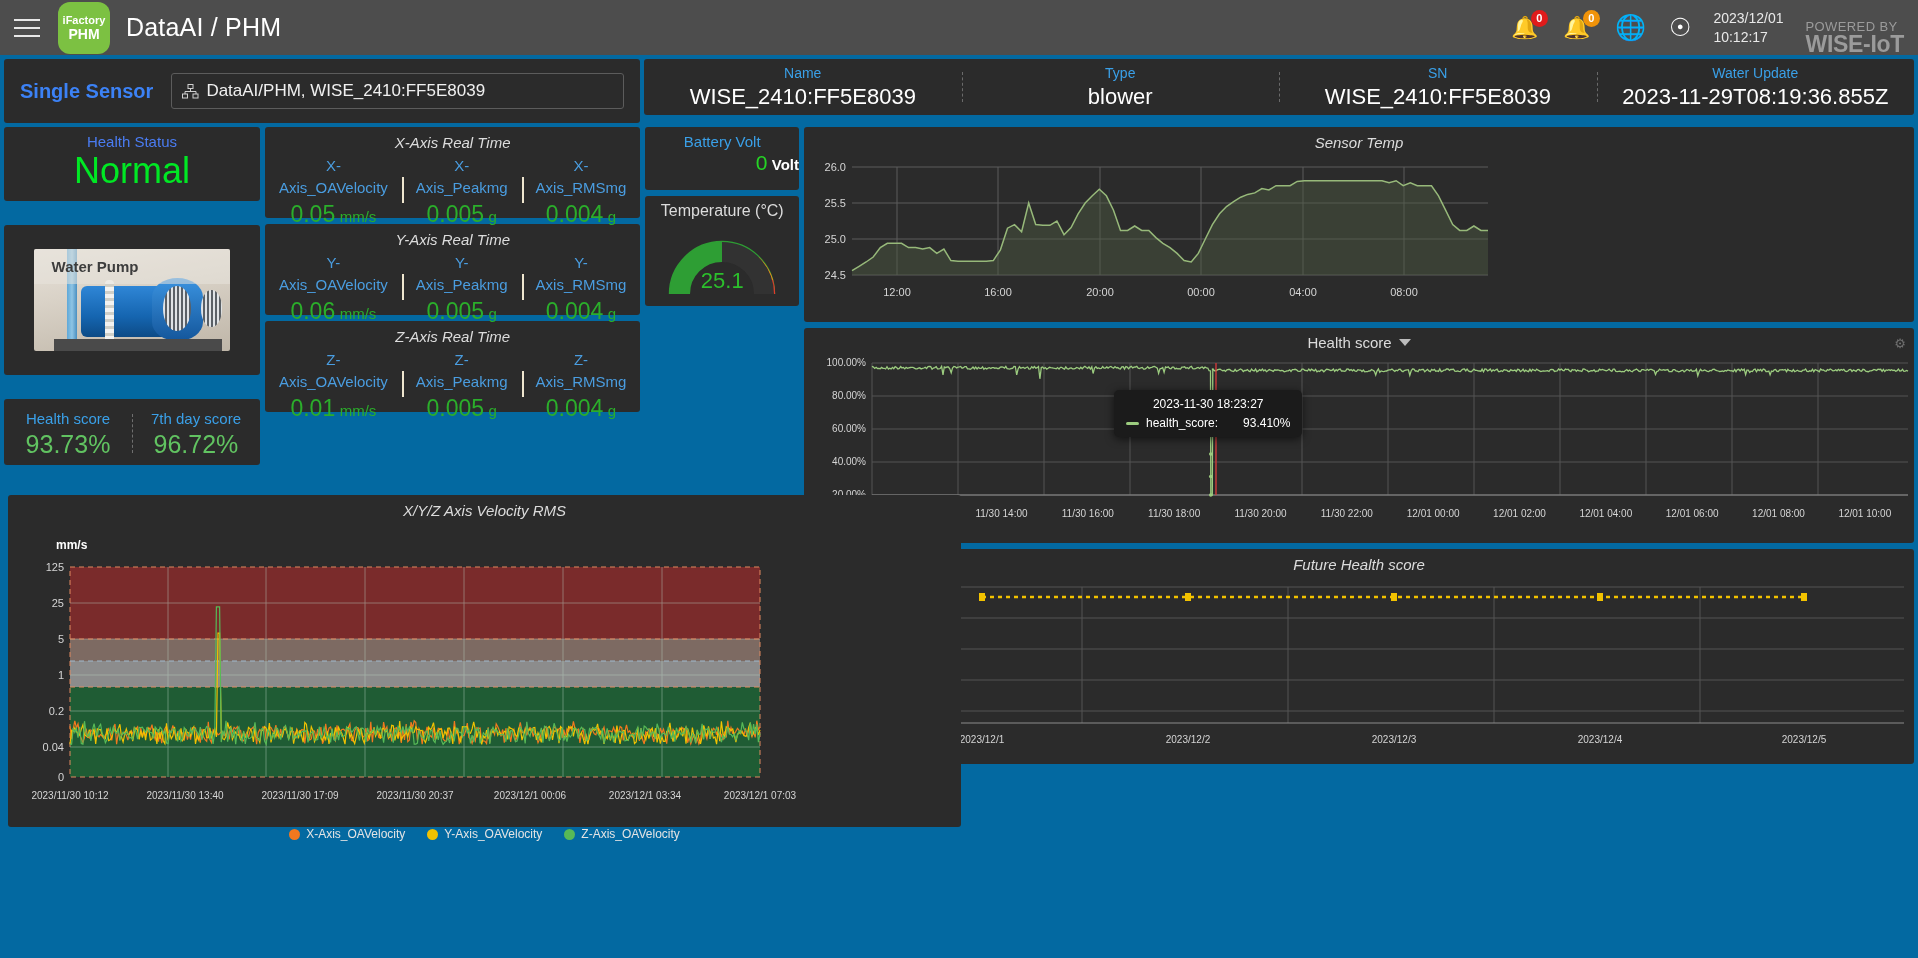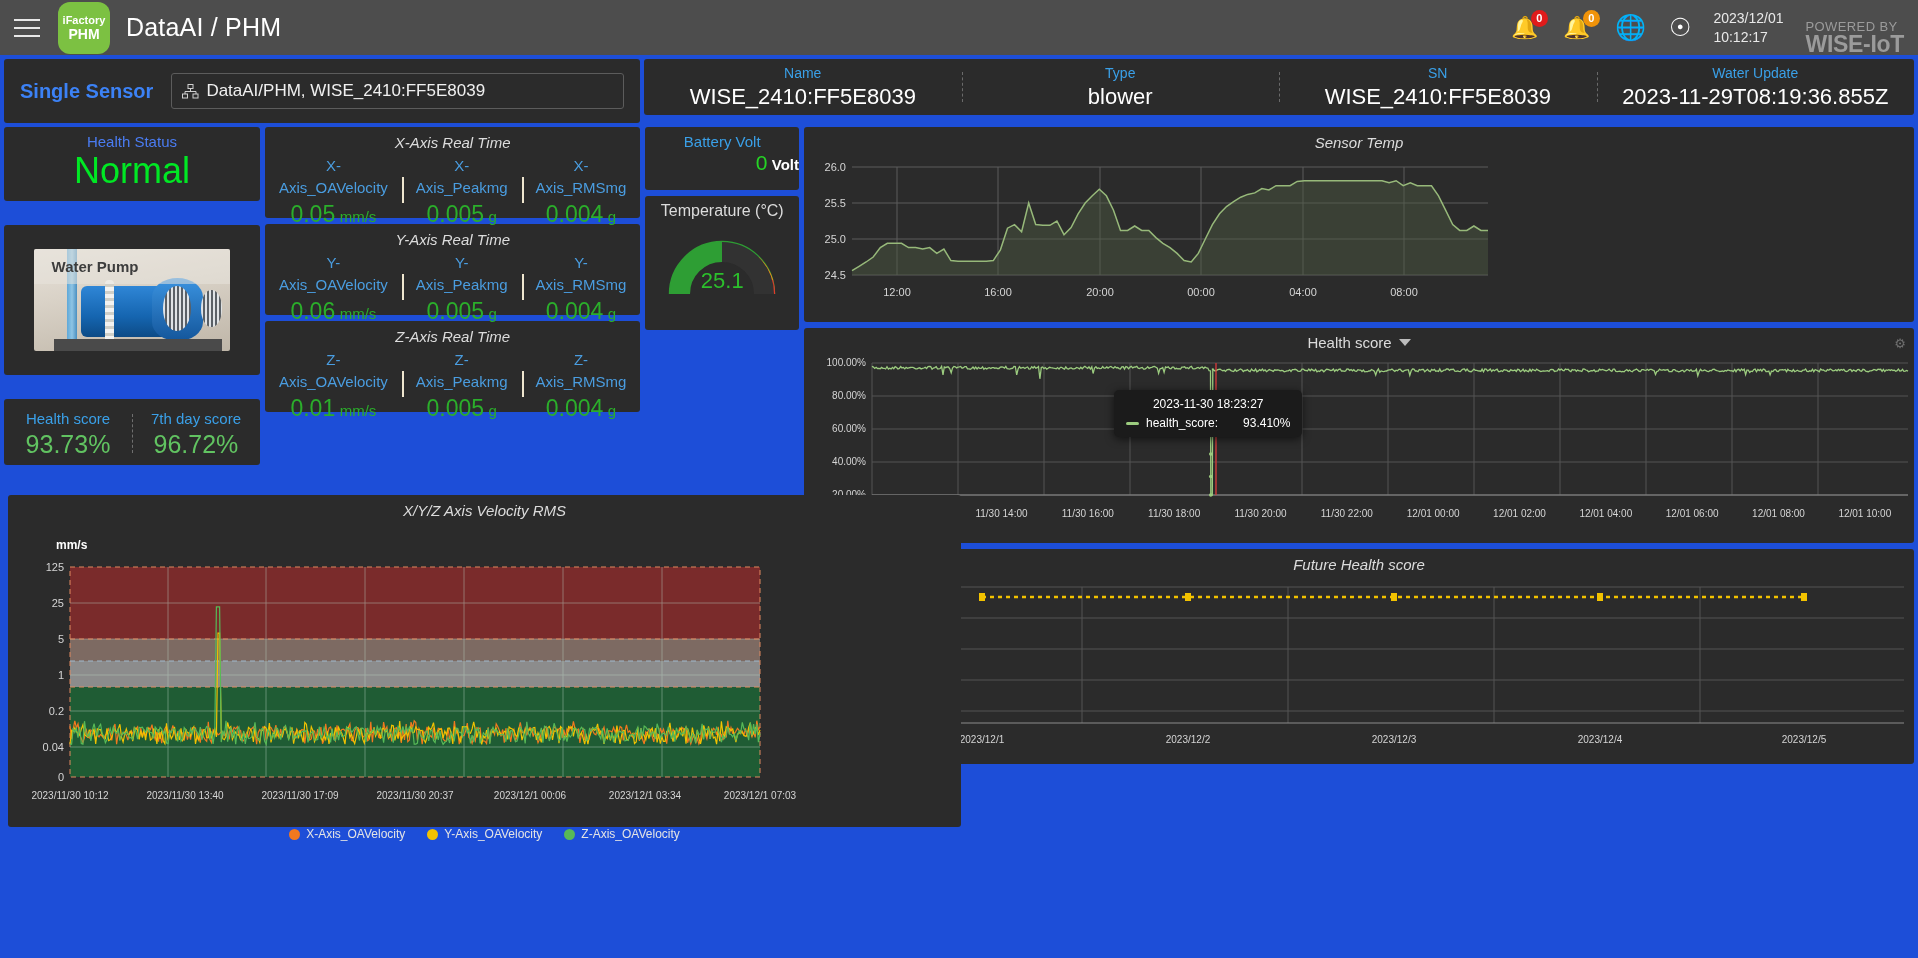--- a/index.html
+++ b/index.html
@@ -2,21 +2,21 @@
 <html><head>
 <meta charset="utf-8">
 <style>
   * { box-sizing: border-box; margin: 0; padding: 0; }
   html, body {
     width: 1918px; height: 958px;
     background: #000;
     font-family: "Liberation Sans", sans-serif;
     overflow: hidden;
   }
-  .app { width: 1918px; height: 958px; background:#1d4ed8; position: relative; }
+  .app { width: 1918px; height: 958px; background:#0369a1; position: relative; }
 
   
   .header {
     height: 55px; background:#4d4d4d; display:flex; align-items:center;
     padding: 0 14px; position:relative;
   }
   .hamburger { width:34px; height:34px; display:flex; flex-direction:column;
     justify-content:center; gap:6px; cursor:pointer; margin-right:10px; }
   .hamburger span { display:block; height:2px; background:#e8e8e8; width:26px; }
   .logo {
@@ -147,21 +147,21 @@
   .axis-val { color:#2bae2b; font-size:23px; line-height:30px; }
   .axis-unit { color:#2bae2b; font-size:15px; }
 
   
   .bat-card { height:63px; padding-top:6px; }
   .bat-k { text-align:center; color:#3aa0e8; font-size:15px; }
   .bat-v { text-align:right; line-height:26px; }
   .bat-v .n { color:#25d425; font-size:21px; }
   .bat-v .u { color:#fff; font-size:15px; font-weight:bold; }
 
-  .gauge-card { height:134px; position:relative; }
+  .gauge-card { height:110px; position:relative; }
   .gauge-title { text-align:center; color:#dcdcdc; font-size:16px; padding-top:6px; }
   .gauge-wrap { position:relative; width:120px; height:70px; margin:2px auto 0; }
   .gauge-val {
     position:absolute; width:100%; bottom:-2px; text-align:center;
     color:#2cbf2c; font-size:22px; font-weight:500;
   }
 
   
   .chart-card { position:relative; }
   .temp-card { height:195px; }

